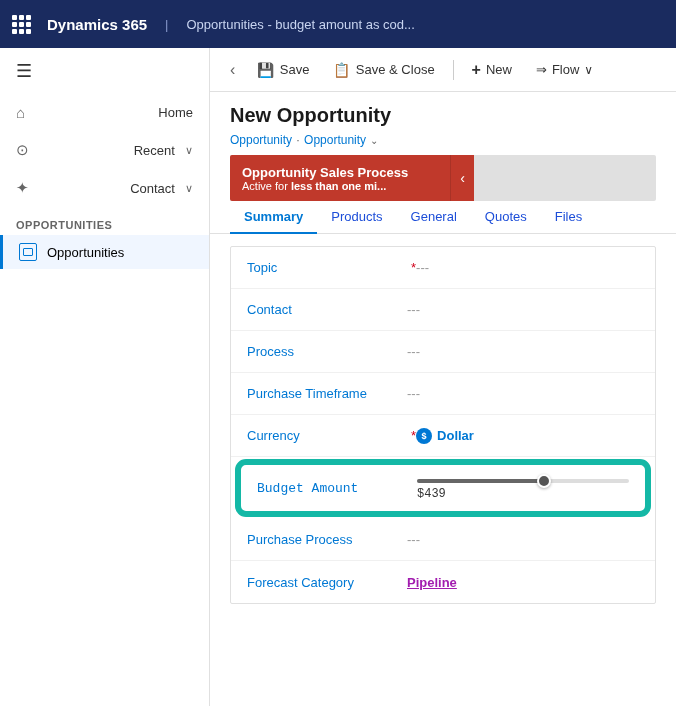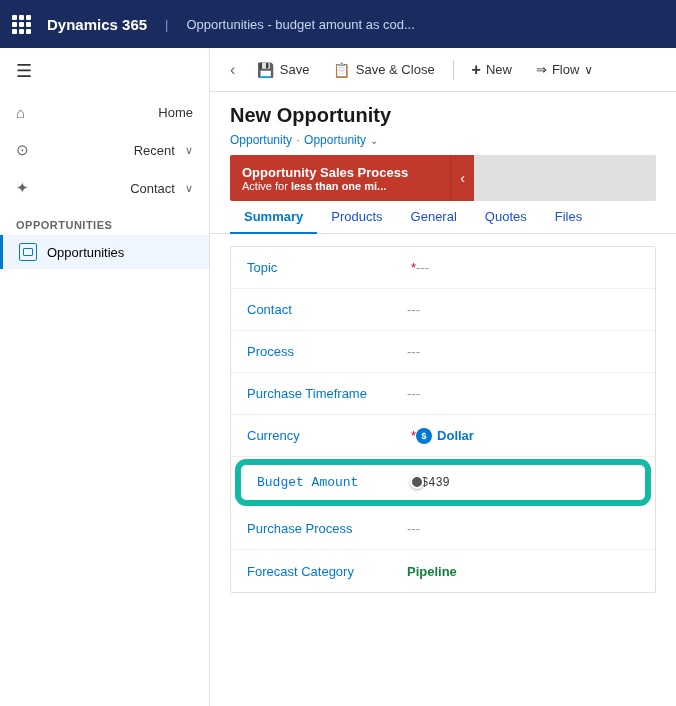--- a/index.html
+++ b/index.html
@@ -289,21 +289,21 @@
       color: #d0021b;
       margin-left: 4px;
       font-size: 13px;
     }
     .form-value {
       flex: 1;
       color: #333;
       font-size: 13px;
     }
     .form-value-empty { color: #999; }
-    .form-value-bold { font-weight: 700; color: #15803d; }
+    .form-value-bold { font-weight: 700; color: #a21caf; text-decoration: underline; }
     .form-value-link {
       color: #0078d4;
       font-weight: 600;
       display: flex;
       align-items: center;
       gap: 5px;
     }
     .currency-icon {
       width: 16px; height: 16px;
       background: #0078d4;
@@ -313,20 +313,21 @@
       justify-content: center;
       color: white;
       font-size: 9px;
       font-weight: 700;
     }
 
     
     .slider-container {
       flex: 1;
       display: flex;
+      flex-direction: column;
       gap: 4px;
     }
     .slider-track {
       position: relative;
       height: 4px;
       background: #ddd;
       border-radius: 2px;
       margin-top: 4px;
     }
     .slider-fill {

